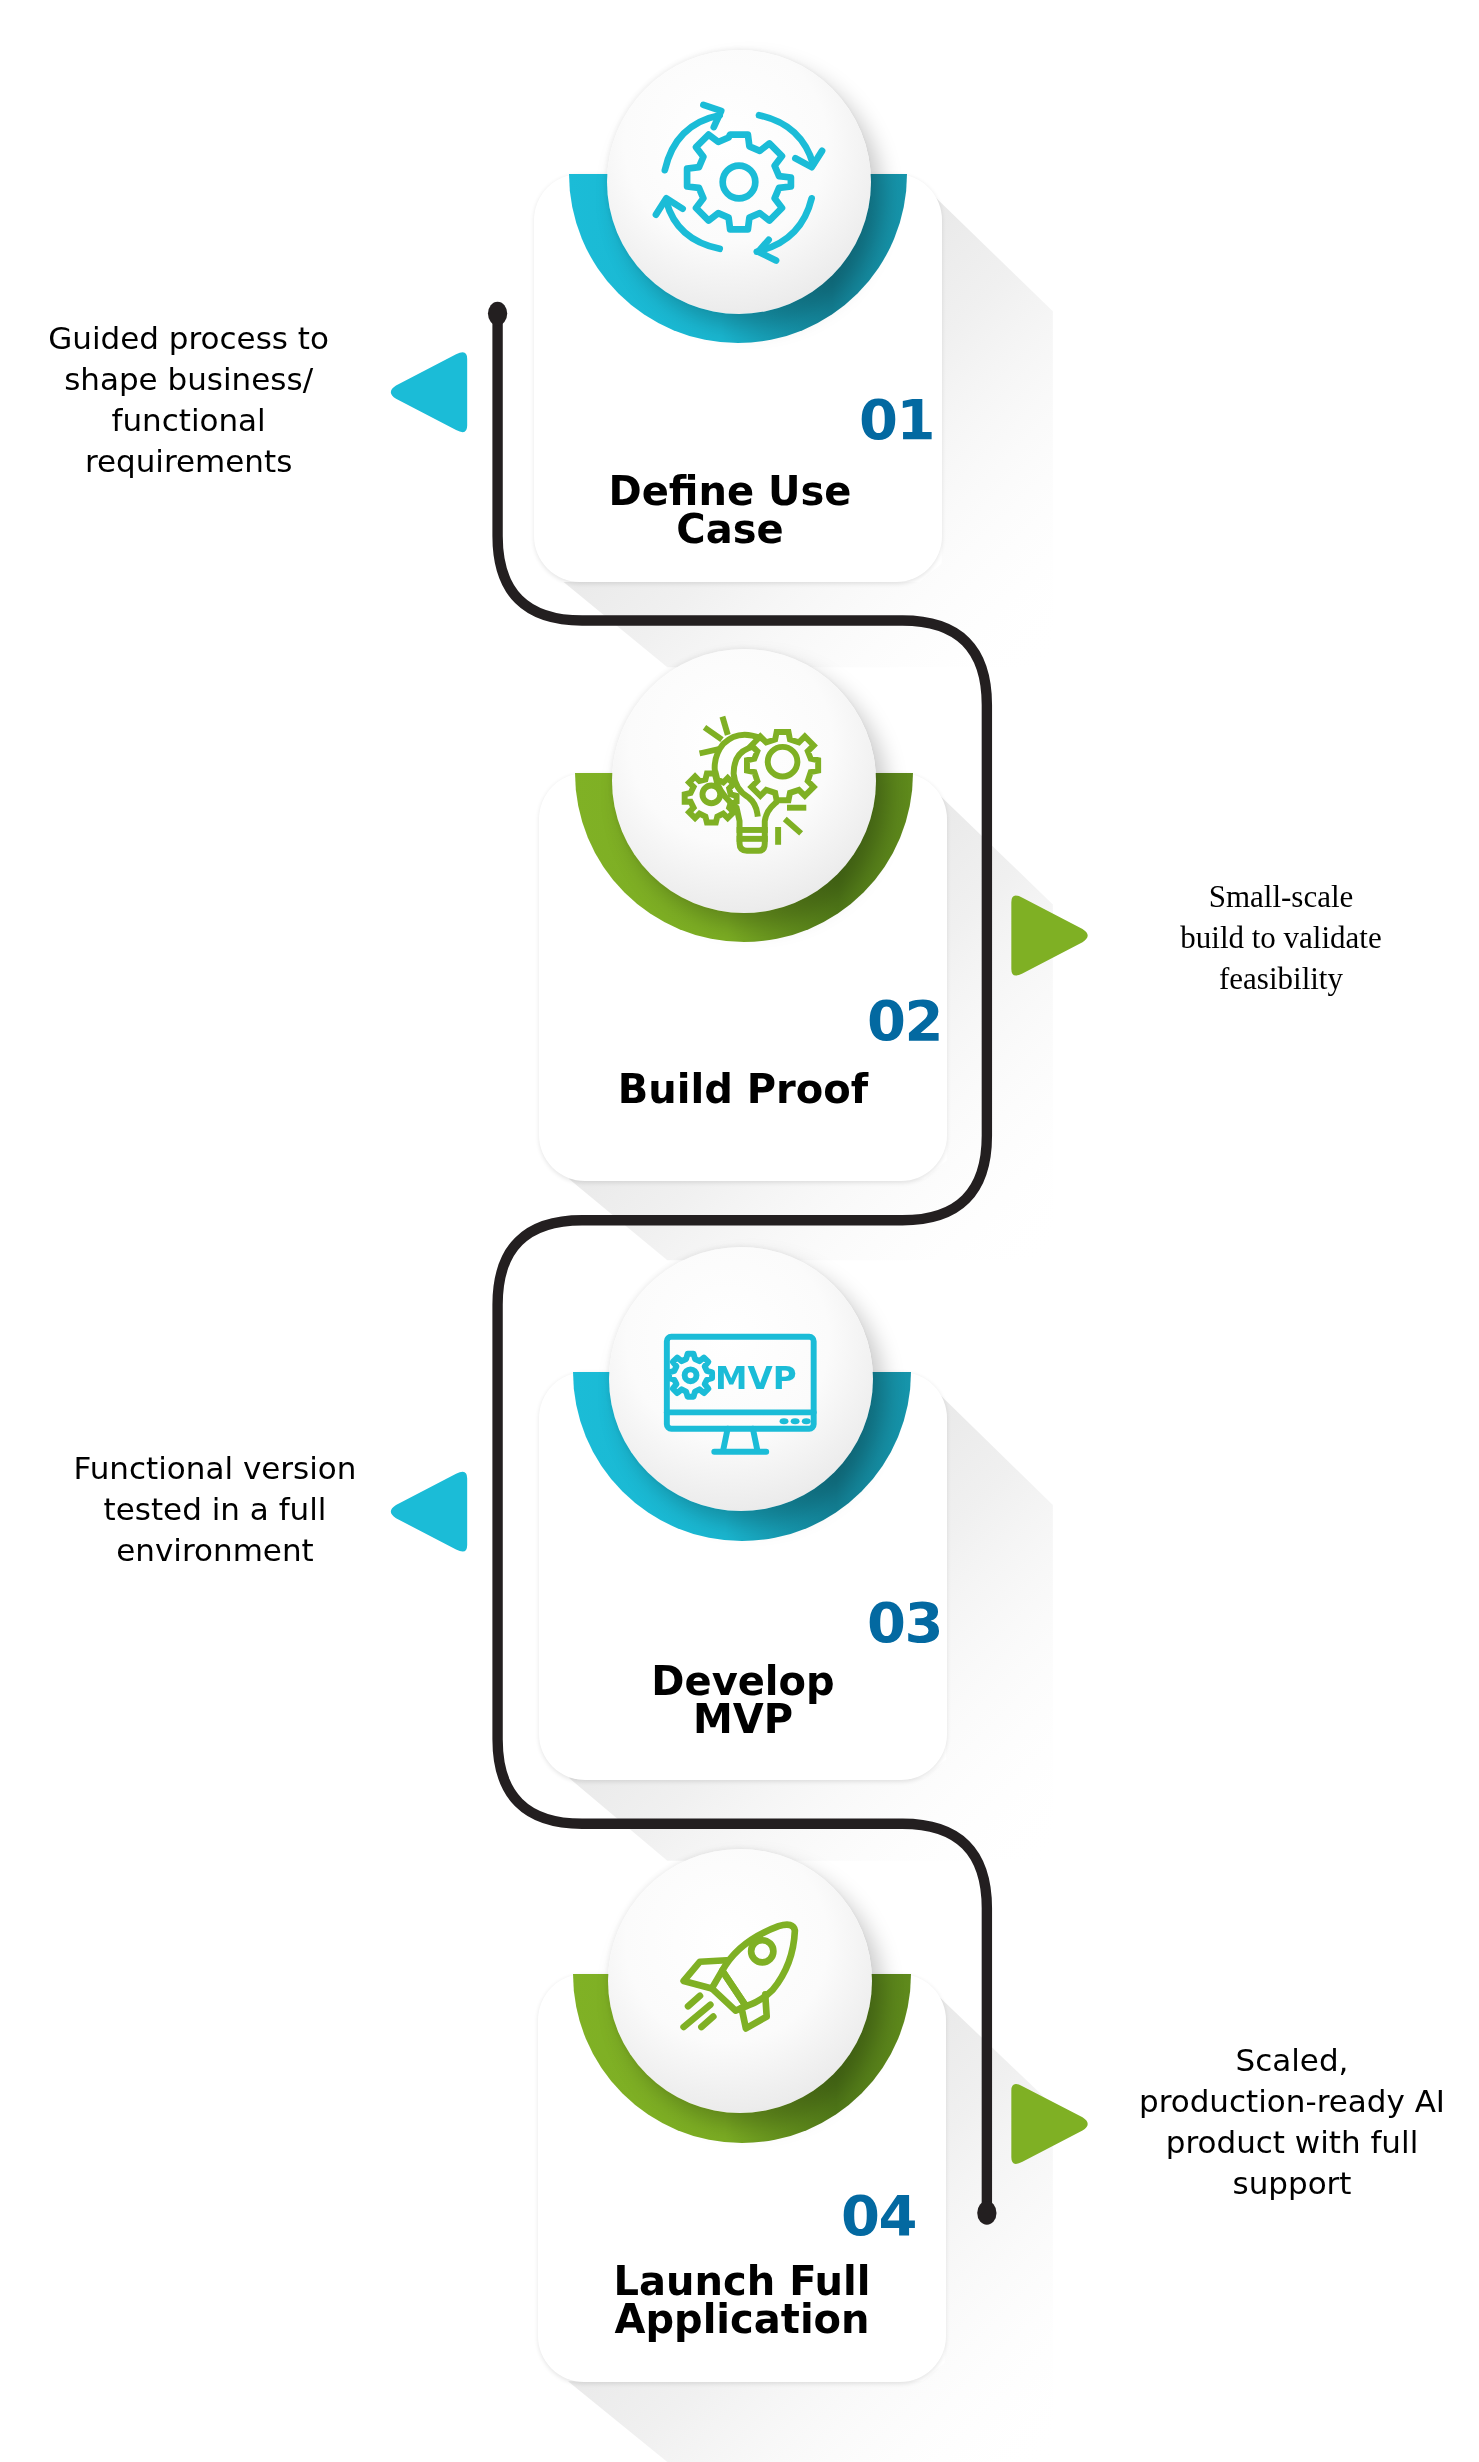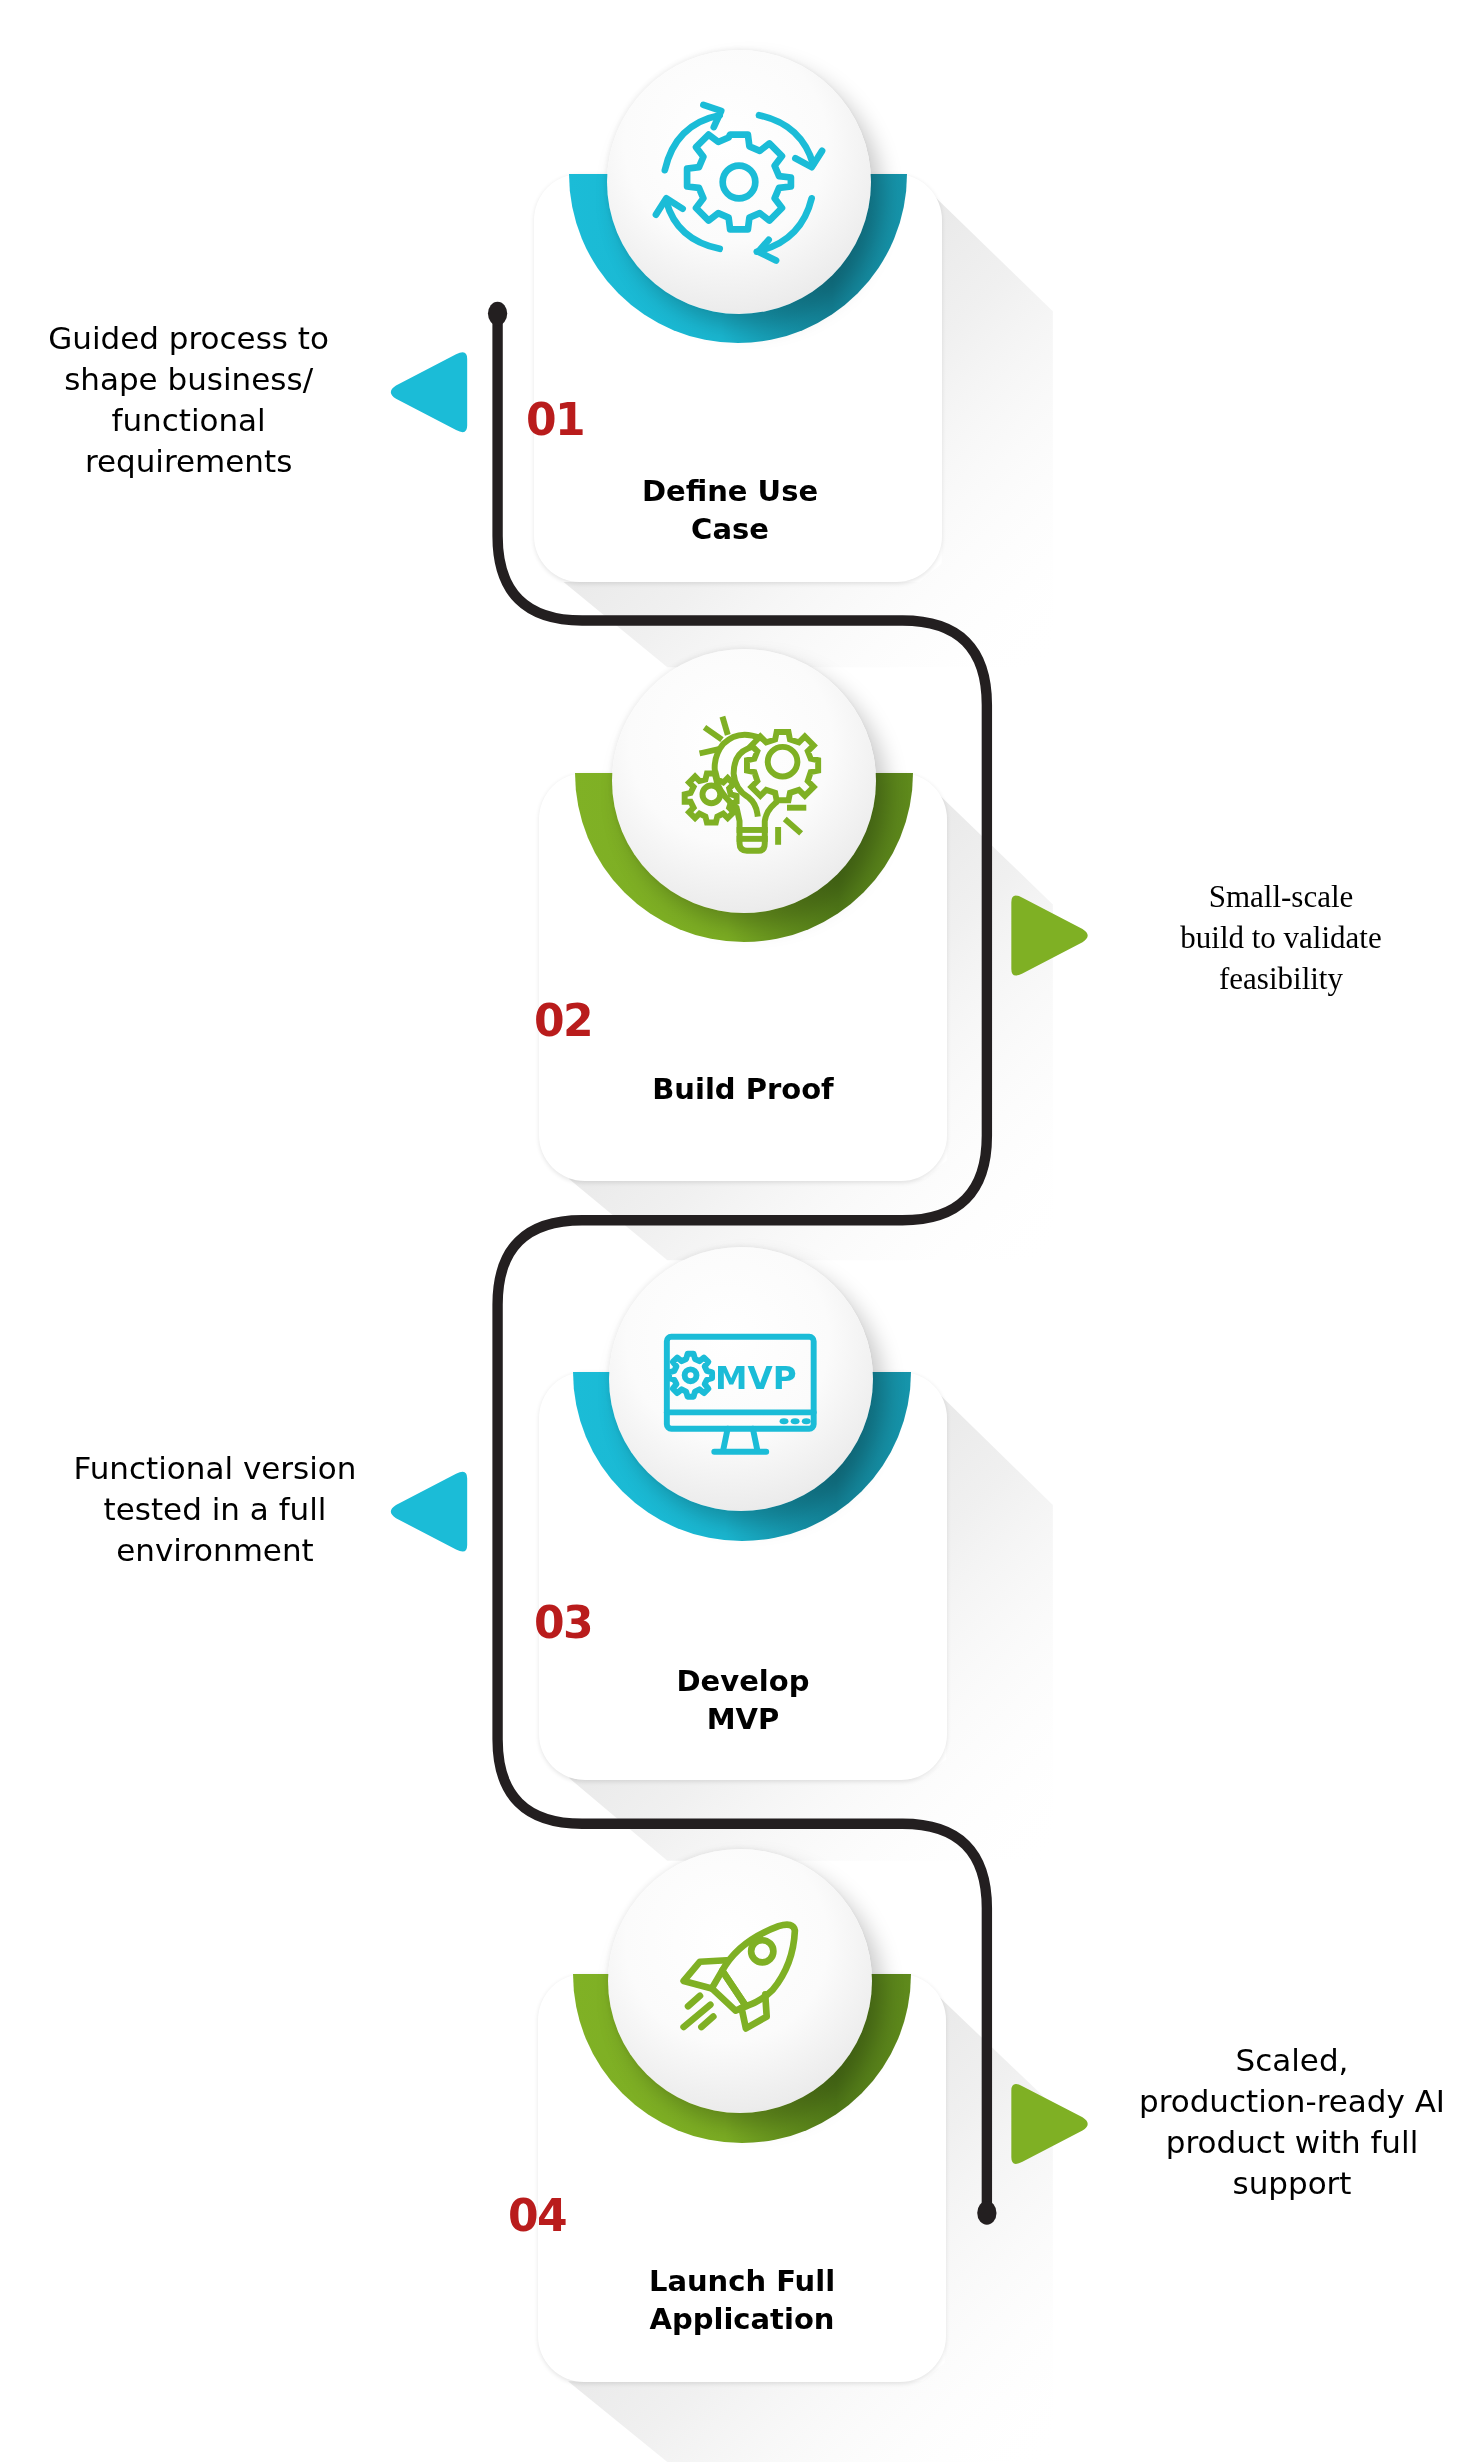--- a/index.html
+++ b/index.html
@@ -15,26 +15,26 @@
   }
   .arc.teal { background: linear-gradient(90deg, #1bbcd7 0%, #1ab6d0 45%, #137f93 78%, #1695ab 100%); }
   .arc.green { background: linear-gradient(90deg, #80b125 0%, #7bac23 45%, #4f7718 78%, #5f8a1c 100%); }
   .disc {
     position: absolute; width: 264px; height: 264px; border-radius: 50%;
     background: radial-gradient(circle at 45% 35%, #ffffff 0%, #fbfbfb 45%, #ececec 75%, #d6d6d6 100%);
     box-shadow: 10.4px 13.3px 22px rgba(0,0,0,0.22), -1.5px -1.5px 4.4px rgba(0,0,0,0.05);
   }
   .disc svg { position: absolute; left: 0; top: 0; }
   .num {
-    position: absolute; width: 408px; text-align: left; color: #b91c1c;
-    font-family: "DejaVu Sans", sans-serif; font-weight: bold; font-size: 44px; line-height: 68px; letter-spacing: -1.5px;
+    position: absolute; width: 408px; text-align: right; color: #0369a1;
+    font-family: "DejaVu Sans", sans-serif; font-weight: bold; font-size: 56px; line-height: 68px; letter-spacing: -1.5px;
   }
   .title {
     position: absolute; width: 408px; text-align: center; color: #000000;
-    font-family: "DejaVu Sans", sans-serif; font-weight: bold; font-size: 29px; line-height: 38px;
+    font-family: "DejaVu Sans", sans-serif; font-weight: bold; font-size: 40px; line-height: 38px;
   }
   .desc {
     position: absolute; width: 386px; text-align: center; color: #000000;
     font-family: "DejaVu Sans", sans-serif; font-weight: normal; font-size: 31px; line-height: 41px;
   }
   .desc span, .title span { display: block; }
 </style>
 </head>
 <body>
 

